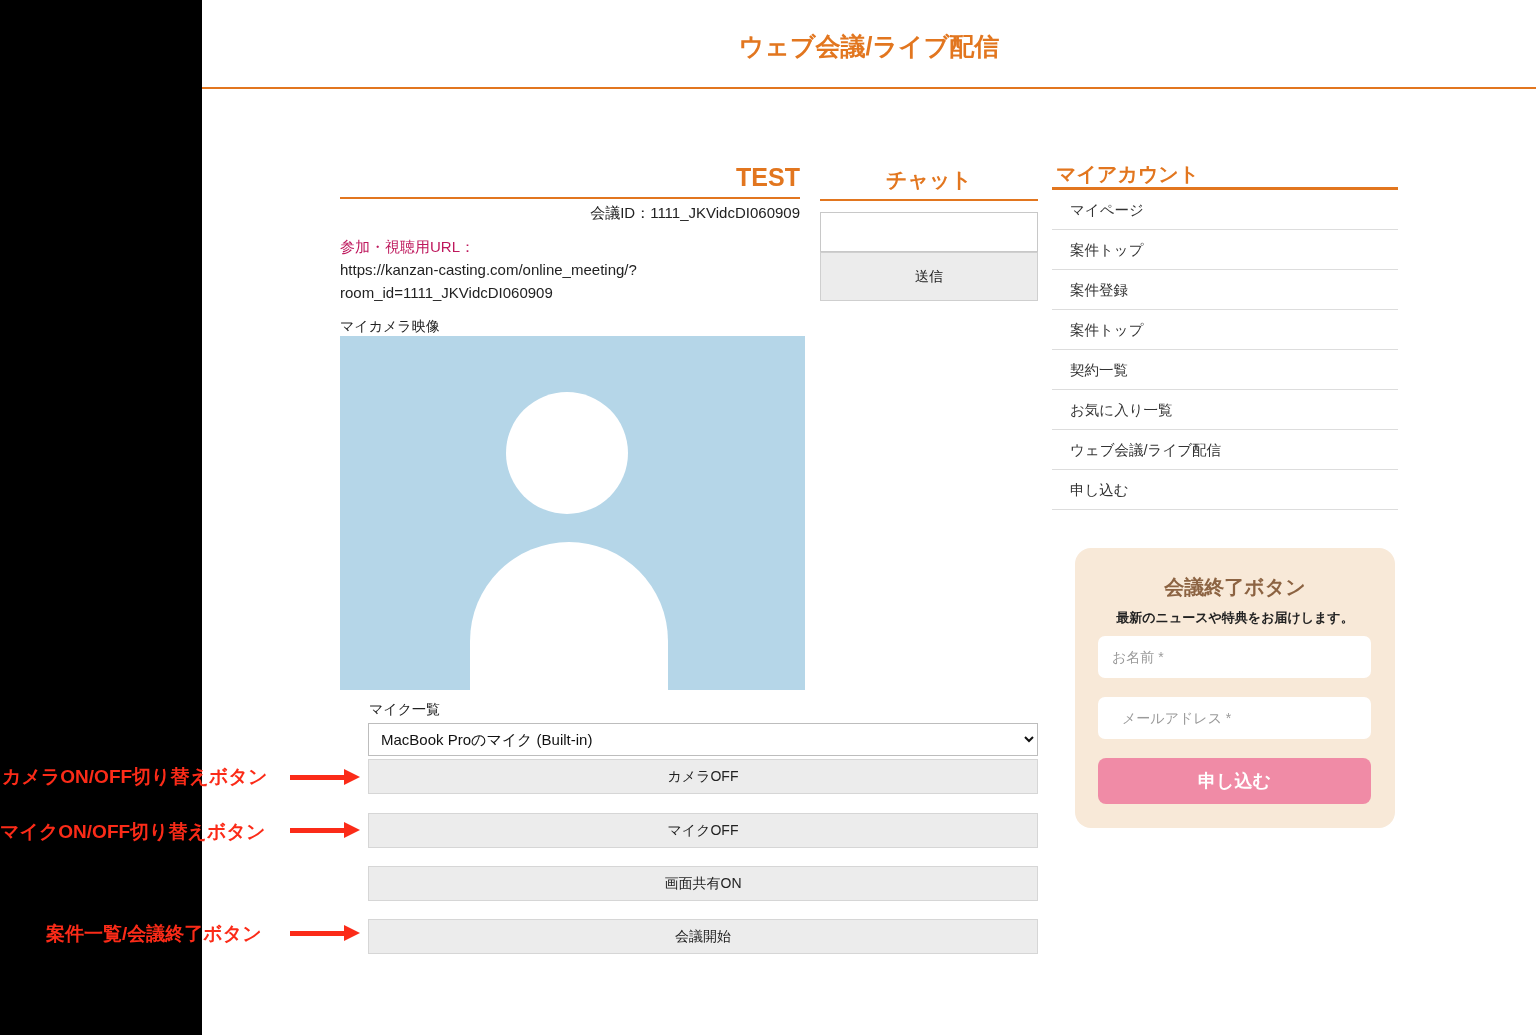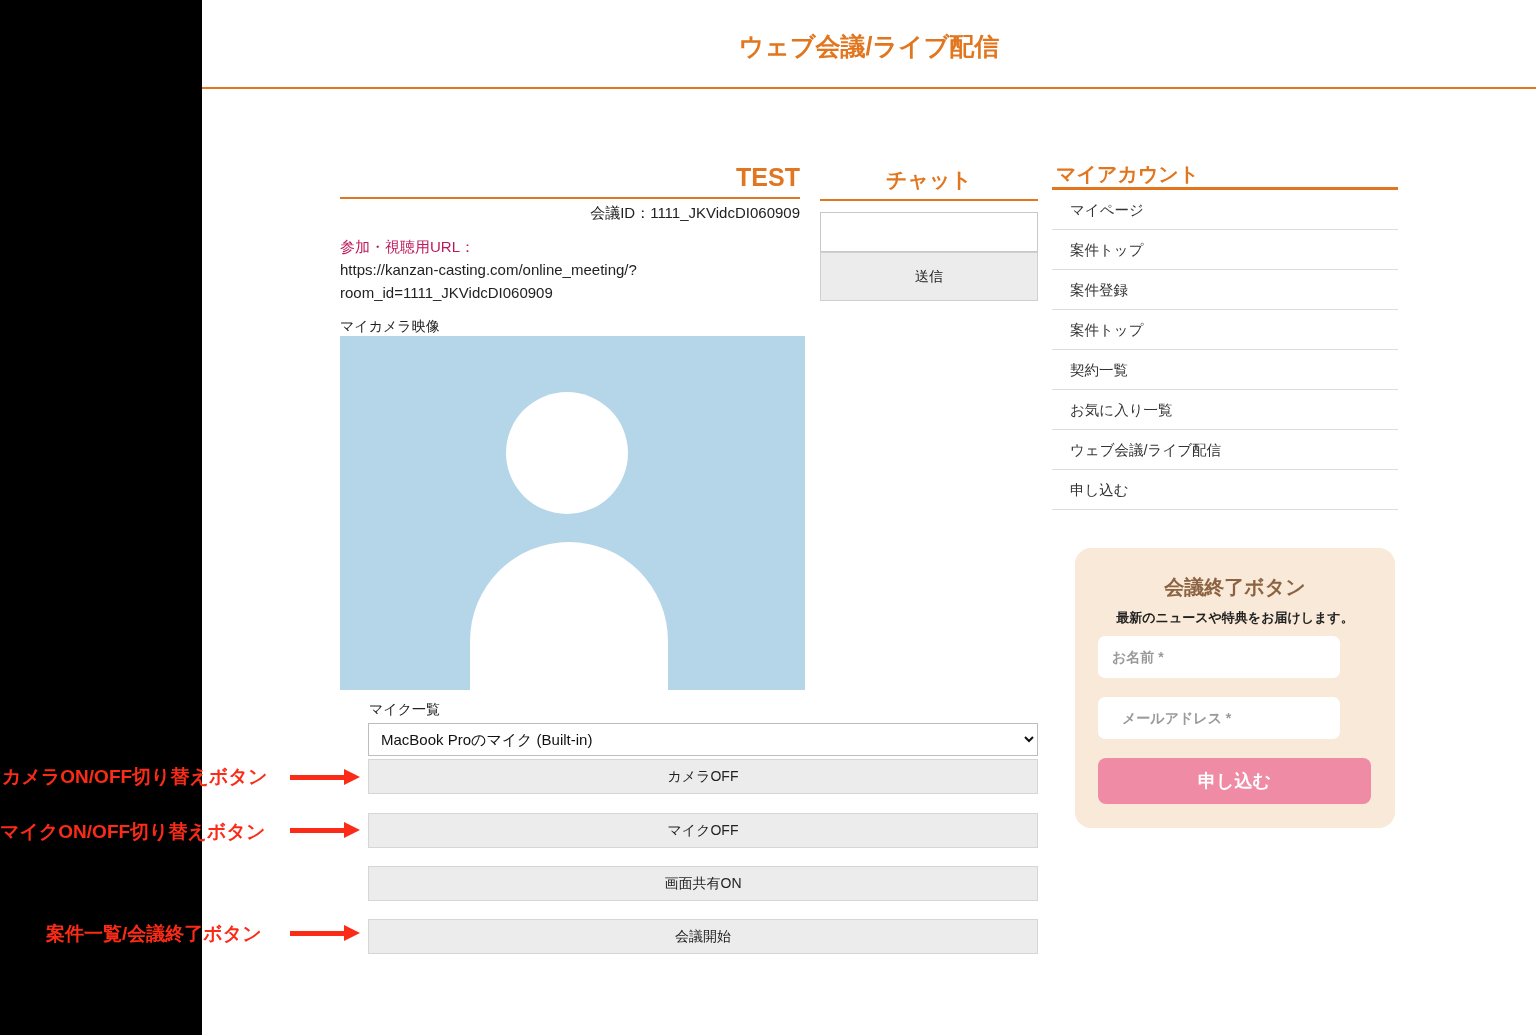--- a/index.html
+++ b/index.html
@@ -119,25 +119,24 @@
   }
   .nl-title {
     position: absolute; top: 26px; left: 0; width: 100%;
     text-align: center; font-size: 20px; font-weight: bold; color: #8c6342;
   }
   .nl-sub {
     position: absolute; top: 61px; left: 0; width: 100%;
     text-align: center; font-size: 13px; font-weight: bold; color: #222;
   }
   .nl-input {
-    position: absolute; left: 23px; width: 242px; height: 42px;
+    position: absolute; left: 23px; width: 273px; height: 42px;
     background: #ffffff; border: none; border-radius: 7px;
     font-size: 14px; padding: 0 14px; color: #333;
     font-family: "Liberation Sans", "DejaVu Sans", sans-serif;
-    font-weight: bold;
   }
   .nl-input::placeholder { color: #9a9a9a; opacity: 1; }
   .nl-name { top: 88px; }
   .nl-email { top: 149px; padding-left: 24px; }
   .nl-submit {
     position: absolute; left: 23px; top: 210px; width: 273px; height: 46px;
     background: #f08ba6; border: none; border-radius: 8px;
     font-size: 18px; font-weight: bold; color: #ffffff; cursor: pointer;
     font-family: "Liberation Sans", "DejaVu Sans", sans-serif;
   }

